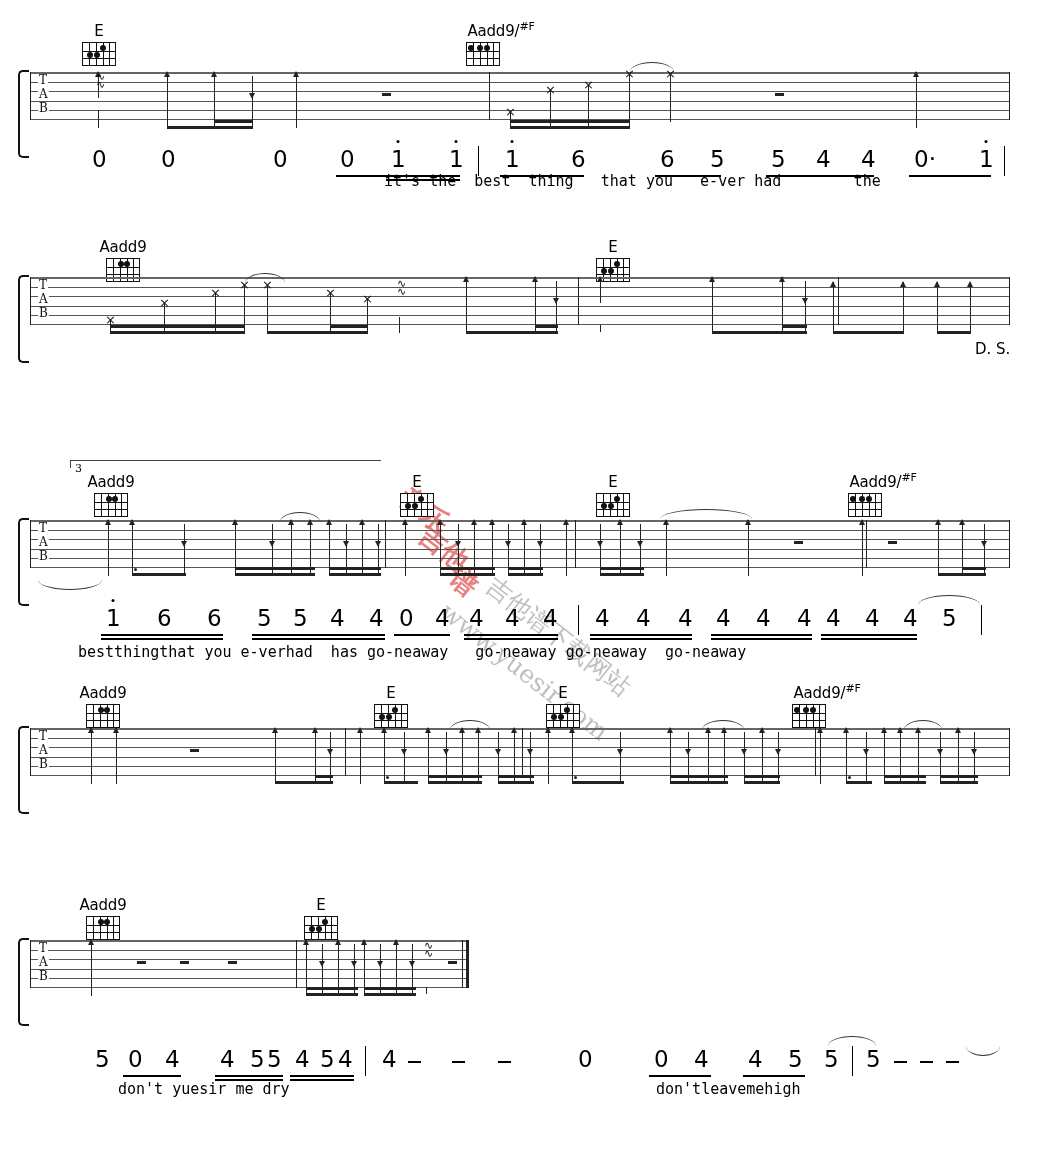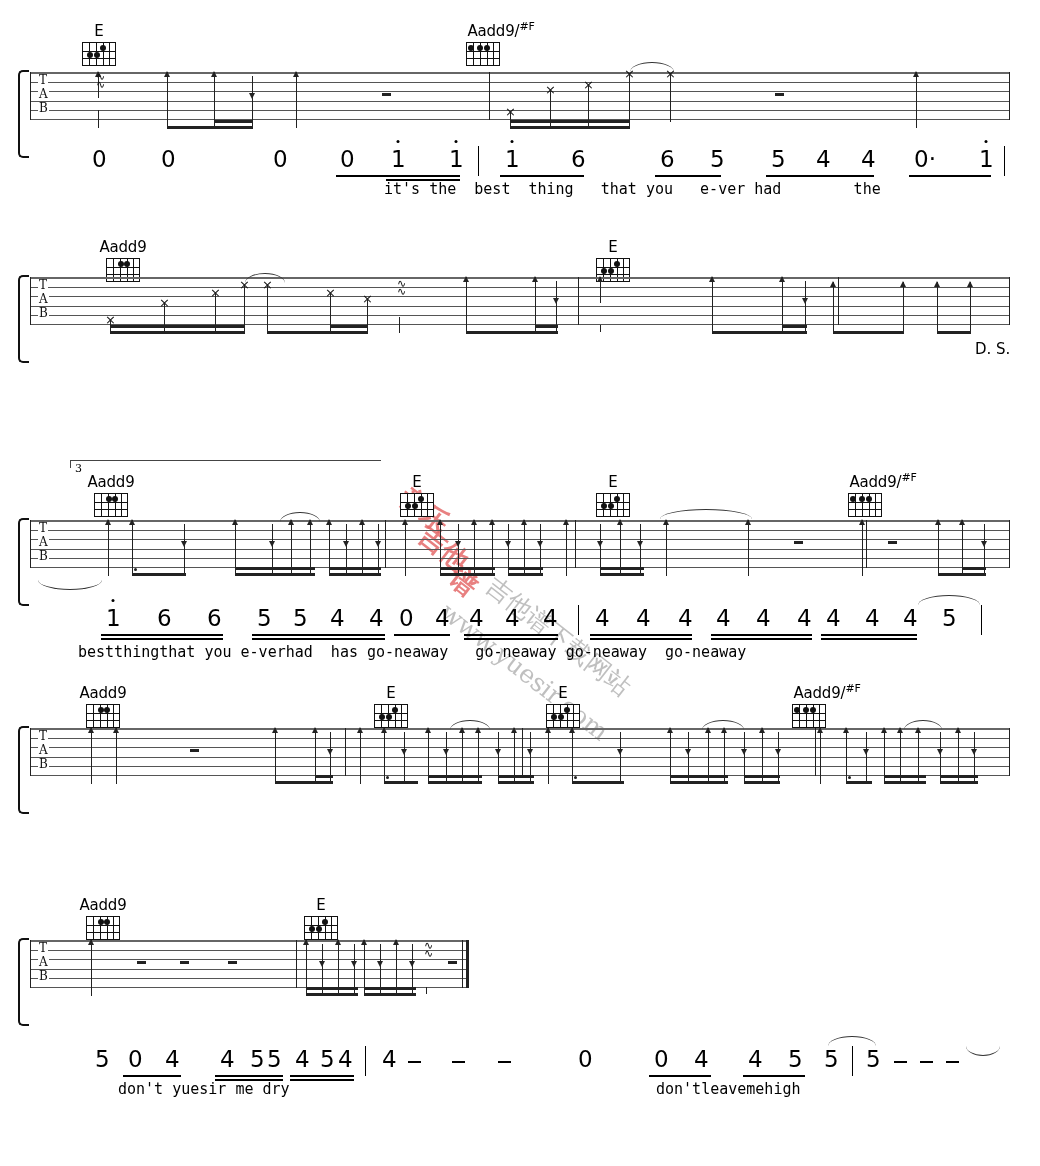--- a/index.html
+++ b/index.html
@@ -238,21 +238,21 @@
       <div class="num" style="left:710px;top:0;">5</div>
       <div class="ubar" style="left:655px;top:27px;width:66px;"></div>
       <div class="num" style="left:771px;top:0;">5</div>
       <div class="num" style="left:816px;top:0;">4</div>
       <div class="num" style="left:861px;top:0;">4</div>
       <div class="ubar" style="left:766px;top:27px;width:108px;"></div>
       <div class="num" style="left:914px;top:0;">0·</div>
       <div class="num" style="left:979px;top:0;"><span>1</span><i class="od"></i></div>
       <div class="ubar" style="left:909px;top:27px;width:82px;"></div>
       <div class="nbar" style="left:1004px;top:-2px;height:30px;"></div>
-      <div class="lyr" style="left:384px;top:34px;">it's the  best  thing   that you   e-ver had        the</div>
+      <div class="lyr" style="left:384px;top:26px;">it's the  best  thing   that you   e-ver had        the</div>
     </div>
   </div>
 
   <div class="system" style="top:232px;height:215px;">
 
     <div class="chord" style="left:98px;top:8px;width:50px;">
       <div class="cname">Aadd9</div>
       <div class="grid">
         <i class="v" style="left:6.4px"></i>
           <i class="v" style="left:13px"></i>

